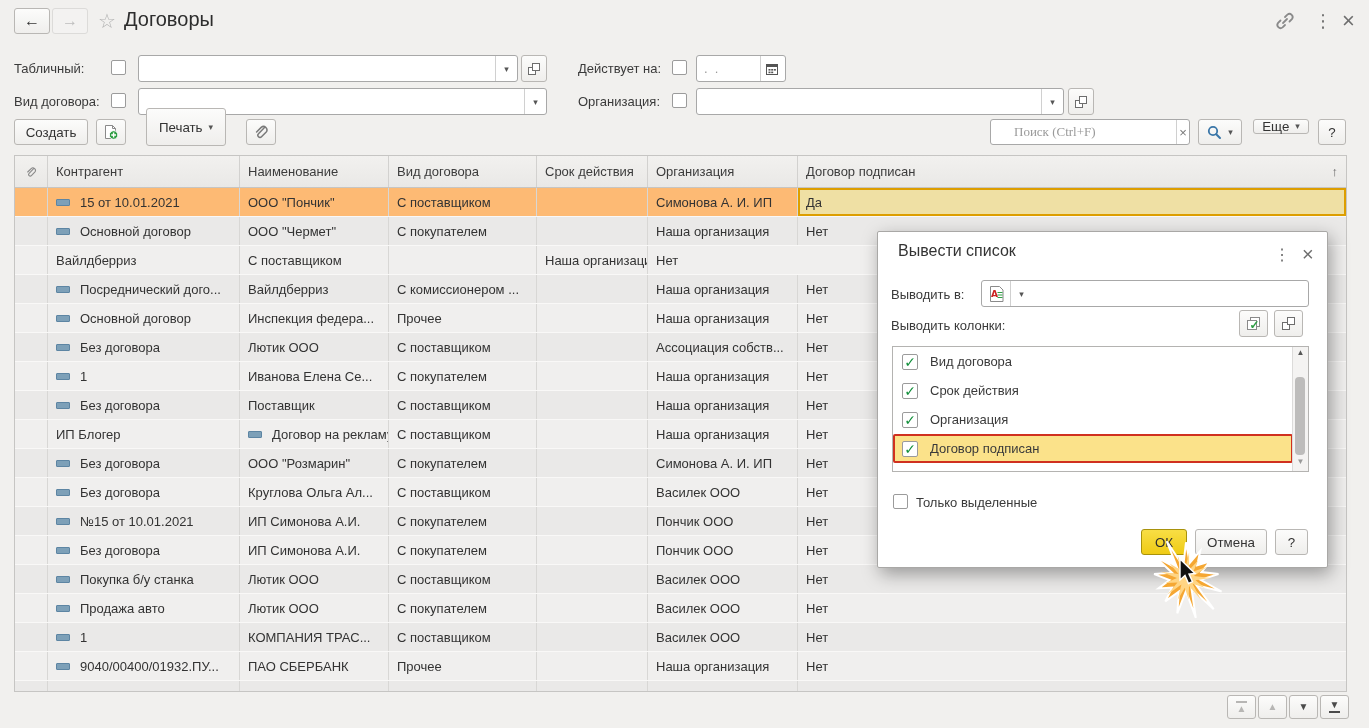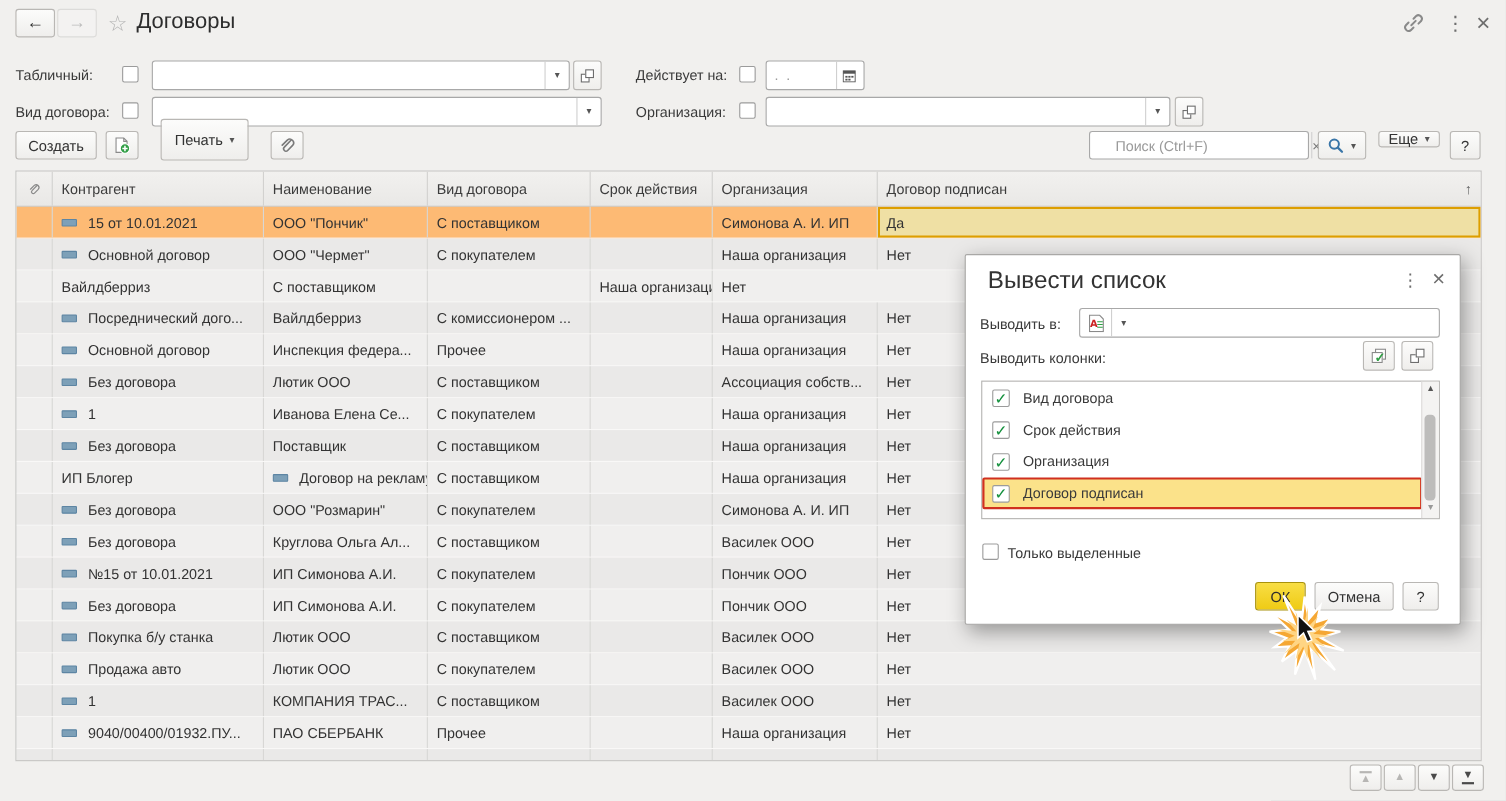--- a/index.html
+++ b/index.html
@@ -37,21 +37,21 @@
   .trow .td:last-child{border-right:none;}
   .trow.even{background:#f0efee;}
   .trow.odd{background:#eae9e8;}
   .trow.selected{background:#fdba74;}
   .td.active-cell{background:#efe0a4;box-shadow:inset 0 0 0 2px #dd9e00;}
   .marker{display:inline-block;width:12px;height:5px;background:#7da0b8;border:1px solid #5d85a3;border-radius:1px;
           margin-right:10px;flex:none;}
   
   #dialog{left:877px;top:231px;width:449px;height:335px;background:#fff;border:1px solid #a9a8a6;border-radius:2px;
           box-shadow:3px 6px 18px rgba(0,0,0,.35);}
-  #dialog .title{position:absolute;left:20px;top:10px;font-size:22px;color:#333;}
+  #dialog .title{position:absolute;left:20px;top:10px;font-size:16px;color:#333;}
   .dlg-list{position:absolute;left:14px;top:114px;width:417px;height:126px;border:1px solid #b4b3b1;box-sizing:border-box;background:#fff;}
   .dlg-item{display:flex;align-items:center;gap:12px;height:29px;padding-left:9px;box-sizing:border-box;cursor:pointer;}
   .dlg-item.highlighted{background:#fbe28a;border:2px solid #d0301f;border-radius:2px;padding-left:7px;}
   .checkmark{width:16px;height:16px;background:#fff;border:1px solid #9b9b9b;border-radius:2px;box-sizing:border-box;
              display:flex;align-items:center;justify-content:center;color:#13903c;font-weight:bold;font-size:14px;line-height:1;}
   .vscroll{position:absolute;right:0;top:0;bottom:0;width:15px;background:#f4f3f2;border-left:1px solid #dcdbda;}
   .vscroll .up,.vscroll .down{position:absolute;left:0;width:100%;height:13px;text-align:center;font-size:8px;color:#555;}
   .vscroll .up{top:1px;} .vscroll .down{bottom:1px;color:#999;}
   .vscroll .thumb{position:absolute;left:2px;width:10px;top:30px;bottom:16px;background:#bdbcbb;border-radius:4px;}
   .ok-btn{background:linear-gradient(#f8de45,#efcb15);border:1px solid #a8920c;color:#2d2d2d;}
@@ -154,21 +154,21 @@
     <span>Печать</span>
     <span class="caret">▾</span>
   </button>
   <button class="btn abs" style="left:246px;top:119px;width:30px;height:26px;">
     <svg width="16" height="16" viewBox="0 0 16 16">
       <path d="M11.5 3.5 L5.5 9.8 a2.1 2.1 0 0 0 3 3 L13 8.2 a3.4 3.4 0 0 0-4.8-4.8 L3.6 8" fill="none" stroke="#7a7a7a" stroke-width="1.5" stroke-linecap="round"></path>
     </svg>
   </button>
 
   <div class="combo abs" style="left:990px;top:119px;width:200px;height:26px;">
-    <input class="fill" style="padding-left: 23px;" placeholder="Поиск (Ctrl+F)">
+    <input class="fill" style="padding-left: 23px; font-family: Liberation Serif, serif;" placeholder="Поиск (Ctrl+F)">
     <span class="dd" style="font-size:13px;color:#777;">×</span>
   </div>
   <button class="btn abs" style="left:1198px;top:119px;width:44px;height:26px;">
     <svg width="15" height="15" viewBox="0 0 15 15">
       <circle cx="6" cy="6" r="4.2" fill="none" stroke="#3a76a8" stroke-width="1.8"></circle>
       <path d="M9.2 9.2 L13 13" stroke="#3a76a8" stroke-width="2" stroke-linecap="round"></path>
     </svg>
     <span class="caret">▾</span>
   </button>
   <button class="btn abs" style="left:1253px;top:119px;width:56px;height:15px;">

